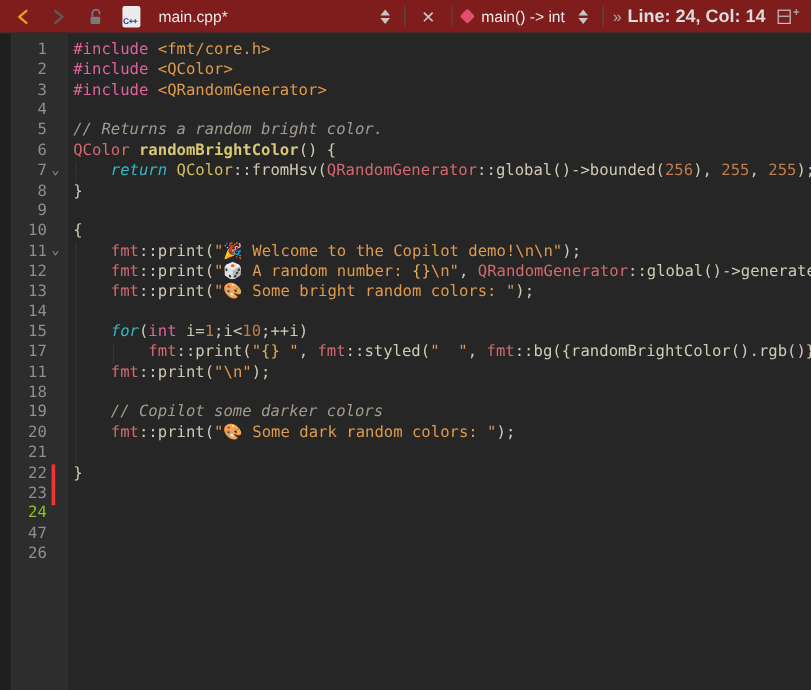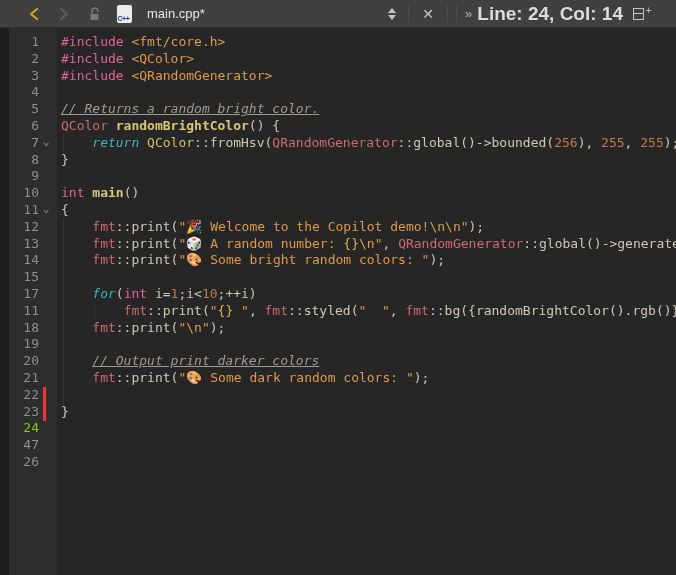--- a/index.html
+++ b/index.html
@@ -1,42 +1,42 @@
 <!DOCTYPE html>
 <html><head>
 <meta charset="utf-8">
 <style>
   * { box-sizing: border-box; margin: 0; padding: 0; }
   html, body { width: 676px; height: 575px; overflow: hidden; }
   body { background: #262626; font-family: "Liberation Sans", sans-serif; }
 
   
   .toolbar {
-    height: 28px; background: #404040; border-bottom: 1px solid #2c2c2c;
-    display: flex; align-items: center; padding: 0 23px; gap: 8px;
+    height: 28px; background: #7f1d1d; border-bottom: 1px solid #2c2c2c;
+    display: flex; align-items: center; padding: 0 8px; gap: 8px;
   }
   .tb-btn { display: flex; align-items: center; justify-content: center;
     width: 22px; height: 22px; flex: 0 0 auto; }
   .file-title { color: #e8e8e8; font-size: 13px; margin-left: 4px; white-space: nowrap; }
   .spacer { flex: 1 1 auto; }
   .sep { width: 1px; height: 17px; background: #4d4d4d; flex: 0 0 auto; }
   .chev-pair { display: flex; flex-direction: column; gap: 2px; align-items: center;
     width: 16px; cursor: default; }
   .chev-up { width: 0; height: 0; border-left: 4px solid transparent;
     border-right: 4px solid transparent; border-bottom: 5px solid #c6c6c6; }
   .chev-down { width: 0; height: 0; border-left: 4px solid transparent;
     border-right: 4px solid transparent; border-top: 5px solid #c6c6c6; }
   .close-x { color: #c6c6c6; font-size: 14px; line-height: 1; }
   .symbol-box { display: flex; align-items: center; gap: 7px; white-space: nowrap; }
   .diamond { width: 9px; height: 9px; background: #e0506e; transform: rotate(45deg);
     border-radius: 1.5px; flex: 0 0 auto; }
   .symbol-label { color: #e8e8e8; font-size: 13px; }
   .status-box { display: flex; align-items: center; gap: 5px; white-space: nowrap; }
   .guillemet { color: #b0b0b0; font-size: 13px; }
-  .line-col { color: #dcdcdc; font-size: 19px; font-weight: 600; }
+  .line-col { color: #dcdcdc; font-size: 15px; font-weight: 600; }
   .split-icon { position: relative; width: 19px; height: 16px; }
   .split-box { position: absolute; left: 0; top: 2px; width: 11px; height: 12px;
     border: 1.5px solid #c4c4c4; }
   .split-box::after { content: ""; position: absolute; left: 0; right: 0; top: 4px;
     height: 1.5px; background: #c4c4c4; }
   .split-plus { position: absolute; right: 0; top: 0; color: #c4c4c4; font-size: 10px;
     line-height: 10px; }
   .file-icon { position: relative; width: 15px; height: 18px; background: #ececec;
     border-radius: 2px; }
   .file-icon .badge { position: absolute; left: 1px; bottom: 1px; font-size: 7px;
@@ -59,21 +59,21 @@
   .code-line { position: relative; height: 16.8px; white-space: pre; }
   .guide { position: absolute; top: 0; bottom: 0; width: 1px; background: #343434; }
   .caret { display: inline-block; width: 2px; height: 14px; background: #ffffff;
     vertical-align: -2px; }
 
   
   .tok-kwp  { color: #e0639c; }                      
   .tok-kwc  { color: #35b8c2; font-style: italic; }  
   .tok-str  { color: #de9a4d; }                      
   .tok-num  { color: #c07c4c; }                      
-  .tok-com  { color: #a39a8f; font-style: italic; text-decoration: underline; }  
+  .tok-com  { color: #a39a8f; font-style: italic; }  
   .tok-typ  { color: #d1696f; }                      
   .tok-typy { color: #d3bd62; }                      
   .tok-fnd  { color: #d8c773; font-weight: bold; }   
   .tok-pln  { color: #cfc9b4; }                      
   .tok-ph   { color: #ddb44f; }                      
 </style>
 </head>
 <body>
 
 <div class="toolbar">
@@ -105,20 +105,28 @@
   <span class="chev-pair">
     <span class="chev-up"></span>
     <span class="chev-down"></span>
   </span>
   <span class="sep"></span>
   <span class="tb-btn">
     <span class="close-x">✕</span>
   </span>
   <span class="sep"></span>
 
+  <span class="symbol-box">
+    <span class="diamond"></span>
+    <span class="symbol-label">main() -&gt; int</span>
+    <span class="chev-pair">
+      <span class="chev-up"></span>
+      <span class="chev-down"></span>
+    </span>
+  </span>
   <span class="sep"></span>
 
   <span class="status-box">
     <span class="guillemet">»</span>
     <span class="line-col">Line: 24, Col: 14</span>
   </span>
   <span class="tb-btn">
     <span class="split-icon">
       <span class="split-box"></span>
         <span class="split-plus">+</span>
@@ -245,29 +253,28 @@
   <div class="code">
       <div class="code-line"><span class="tok-kwp">#include</span><span class="tok-pln"> </span><span class="tok-str">&lt;fmt/core.h&gt;</span></div>
       <div class="code-line"><span class="tok-kwp">#include</span><span class="tok-pln"> </span><span class="tok-str">&lt;QColor&gt;</span></div>
       <div class="code-line"><span class="tok-kwp">#include</span><span class="tok-pln"> </span><span class="tok-str">&lt;QRandomGenerator&gt;</span></div>
       <div class="code-line"></div>
       <div class="code-line"><span class="tok-com">// Returns a random bright color.</span></div>
       <div class="code-line"><span class="tok-typ">QColor</span><span class="tok-pln"> </span><span class="tok-fnd">randomBrightColor</span><span class="tok-pln">() {</span></div>
       <div class="code-line"><span class="guide" style="left: 2px;"></span><span class="tok-pln">    </span><span class="tok-kwc">return</span><span class="tok-pln"> </span><span class="tok-typy">QColor</span><span class="tok-pln">::fromHsv(</span><span class="tok-typ">QRandomGenerator</span><span class="tok-pln">::global()-&gt;bounded(</span><span class="tok-num">256</span><span class="tok-pln">), </span><span class="tok-num">255</span><span class="tok-pln">, </span><span class="tok-num">255</span><span class="tok-pln">);</span></div>
       <div class="code-line"><span class="tok-pln">}</span></div>
       <div class="code-line"></div>
-      <div class="code-line"><span class="tok-kwp">int</span><span class="tok-pln"> </span><span class="tok-fnd">main</span><span class="tok-pln">()</span></div>
       <div class="code-line"><span class="tok-pln">{</span></div>
       <div class="code-line"><span class="guide" style="left: 2px;"></span><span class="tok-pln">    </span><span class="tok-typ">fmt</span><span class="tok-pln">::print(</span><span class="tok-str">"🎉 Welcome to the Copilot demo!\n\n"</span><span class="tok-pln">);</span></div>
       <div class="code-line"><span class="guide" style="left: 2px;"></span><span class="tok-pln">    </span><span class="tok-typ">fmt</span><span class="tok-pln">::print(</span><span class="tok-str">"🎲 A random number: </span><span class="tok-ph">{}</span><span class="tok-str">\n"</span><span class="tok-pln">, </span><span class="tok-typ">QRandomGenerator</span><span class="tok-pln">::global()-&gt;generate());</span></div>
       <div class="code-line"><span class="guide" style="left: 2px;"></span><span class="tok-pln">    </span><span class="tok-typ">fmt</span><span class="tok-pln">::print(</span><span class="tok-str">"🎨 Some bright random colors: "</span><span class="tok-pln">);</span></div>
       <div class="code-line"><span class="guide" style="left: 2px;"></span></div>
       <div class="code-line"><span class="guide" style="left: 2px;"></span><span class="tok-pln">    </span><span class="tok-kwc">for</span><span class="tok-pln">(</span><span class="tok-kwp">int</span><span class="tok-pln"> i=</span><span class="tok-num">1</span><span class="tok-pln">;i&lt;</span><span class="tok-num">10</span><span class="tok-pln">;++i)</span></div>
       <div class="code-line"><span class="guide" style="left: 2px;"></span><span class="guide" style="left: 33px;"></span><span class="tok-pln">        </span><span class="tok-typ">fmt</span><span class="tok-pln">::print(</span><span class="tok-str">"</span><span class="tok-ph">{}</span><span class="tok-str"> "</span><span class="tok-pln">, </span><span class="tok-typ">fmt</span><span class="tok-pln">::styled(</span><span class="tok-str">"  "</span><span class="tok-pln">, </span><span class="tok-typ">fmt</span><span class="tok-pln">::bg({randomBrightColor().rgb()})));</span></div>
       <div class="code-line"><span class="guide" style="left: 2px;"></span><span class="tok-pln">    </span><span class="tok-typ">fmt</span><span class="tok-pln">::print(</span><span class="tok-str">"\n"</span><span class="tok-pln">);</span></div>
       <div class="code-line"><span class="guide" style="left: 2px;"></span></div>
-      <div class="code-line"><span class="guide" style="left: 2px;"></span><span class="tok-pln">    </span><span class="tok-com">// Output print darker colors</span></div>
+      <div class="code-line"><span class="guide" style="left: 2px;"></span><span class="tok-pln">    </span><span class="tok-com">// Copilot some darker colors</span></div>
       <div class="code-line"><span class="guide" style="left: 2px;"></span><span class="tok-pln">    </span><span class="tok-typ">fmt</span><span class="tok-pln">::print(</span><span class="tok-str">"🎨 Some dark random colors: "</span><span class="tok-pln">);</span></div>
       <div class="code-line"><span class="guide" style="left: 2px;"></span></div>
       <div class="code-line"><span class="tok-pln">}</span></div>
       <div class="code-line"></div>
     </div>
 </div>
 
 </body></html>

